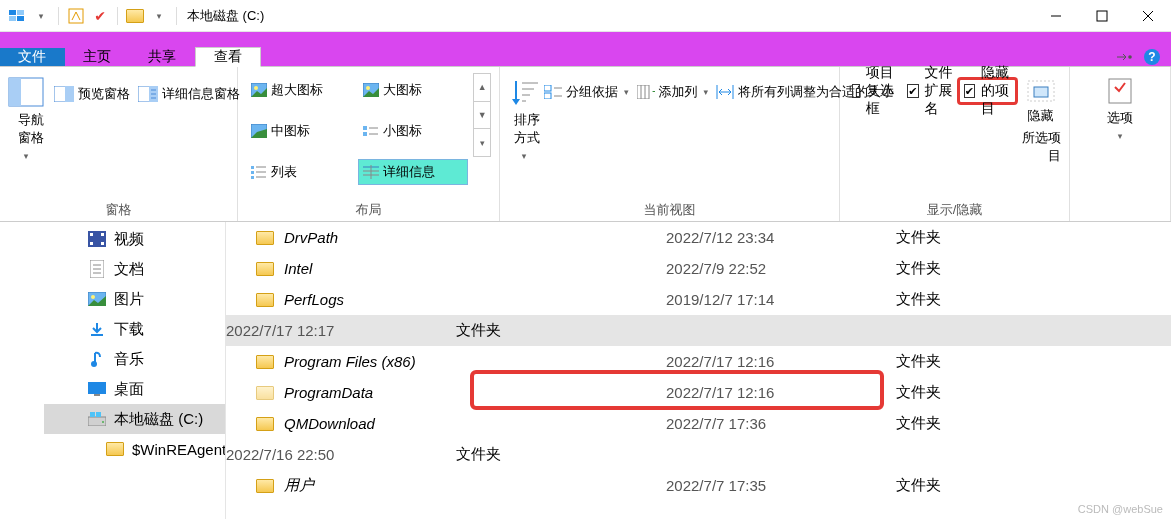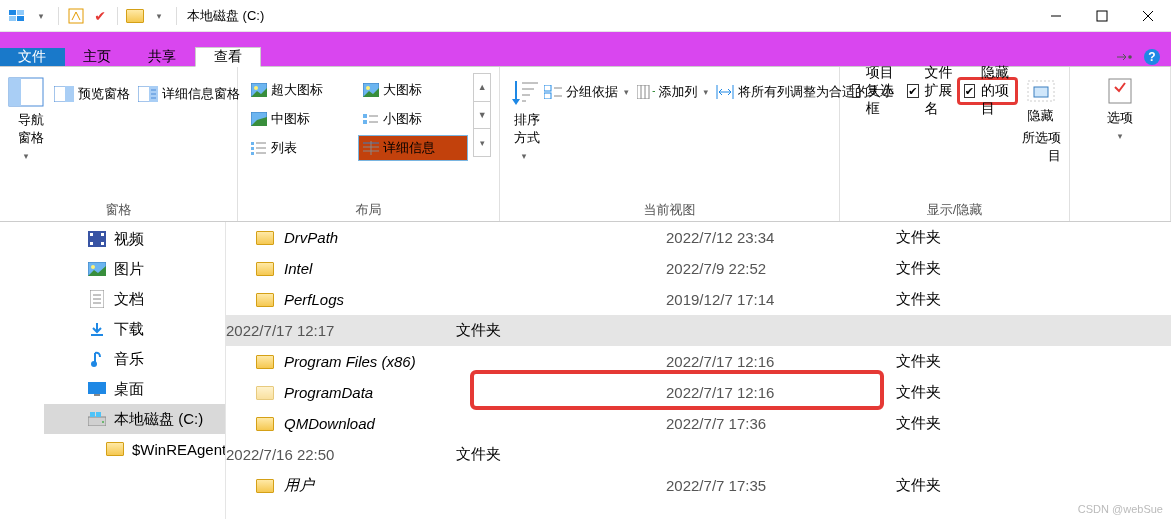--- a/index.html
+++ b/index.html
@@ -24,23 +24,23 @@
 
 .ribbon { display: flex; border-top: 1px solid #ccc; border-bottom: 1px solid #ccc; background: #fff; height: 156px; }
 .ribbon-group { border-right: 1px solid #e0e0e0; display: flex; flex-direction: column; padding: 4px 8px 0; }
 .ribbon-group .group-body { flex: 1; display: flex; align-items: flex-start; }
 .ribbon-group .group-label { text-align: center; font-size: 13px; color: #555; padding: 4px 0 2px; }
 .big-btn { display: flex; flex-direction: column; align-items: center; width: 70px; gap: 4px; padding-top: 6px; font-size: 13px; text-align: right; }
 .small-row { display: flex; align-items: center; gap: 4px; height: 26px; font-size: 13px; white-space: nowrap; padding: 0 4px; }
 .stack { display: flex; flex-direction: row; justify-content: flex-end; }
 
 
-.layout-opts { display: flex; flex-wrap: wrap; width: 230px; gap: 3px 2px; padding-top: 4px; align-items: center; }
+.layout-opts { display: flex; flex-wrap: wrap; width: 230px; gap: 15px 2px; padding-top: 4px; align-items: center; }
 .layout-item { width: 110px; height: 26px; display: flex; align-items: center; gap: 4px; font-size: 13px; padding: 0 4px; border: 1px solid transparent; }
-.layout-item.selected { background: #c2410c; border: 1px solid #7ab5e0; }
+.layout-item.selected { background: #5eead4; border: 1px solid #7ab5e0; }
 .layout-scroll { width: 18px; display: flex; flex-direction: column; justify-content: space-between; border: 1px solid #ccc; margin-left: 2px; height: 84px; }
 .layout-scroll div { text-align: center; font-size: 9px; color: #666; border-bottom: 1px solid #ccc; flex: 1; display: flex; align-items: center; justify-content: center; }
 .layout-scroll div:last-child { border-bottom: none; }
 
 
 .checkbox-row { display: flex; align-items: center; gap: 6px; height: 28px; font-size: 14px; padding: 0 4px; }
 .cb { width: 14px; height: 14px; border: 1px solid #333; display: inline-flex; align-items: center; justify-content: center; font-size: 11px; color: #000; }
 .red-box { border: 3px solid #e53935; border-radius: 4px; }
 
 
@@ -347,41 +347,41 @@
             <rect x="2" y="2" width="3" height="3" fill="#fff"></rect>
             <rect x="2" y="11" width="3" height="3" fill="#fff"></rect>
             <rect x="13" y="2" width="3" height="3" fill="#fff"></rect>
             <rect x="13" y="11" width="3" height="3" fill="#fff"></rect>
           </svg>
         </span>
         <span>视频</span>
       </div>
       <div class="tree-item">
         <span class="ico">
-          <svg width="18" height="14">
-            <rect width="18" height="14" fill="#6cb5f0" stroke="#3a7fbf"></rect>
-            <circle cx="5" cy="5" r="2" fill="#fff176"></circle>
-            <path d="M0 14 L6 8 L10 11 L18 4 V14 Z" fill="#388e3c"></path>
-          </svg>
-        </span>
-        <span>图片</span>
-      </div>
-      <div class="tree-item">
-        <span class="ico">
           <svg width="14" height="18">
             <rect width="14" height="18" fill="#fff" stroke="#888"></rect>
             <line x1="3" y1="5" x2="11" y2="5" stroke="#888"></line>
             <line x1="3" y1="9" x2="11" y2="9" stroke="#888"></line>
             <line x1="3" y1="13" x2="11" y2="13" stroke="#888"></line>
           </svg>
         </span>
         <span>文档</span>
       </div>
       <div class="tree-item">
         <span class="ico">
+          <svg width="18" height="14">
+            <rect width="18" height="14" fill="#6cb5f0" stroke="#3a7fbf"></rect>
+            <circle cx="5" cy="5" r="2" fill="#fff176"></circle>
+            <path d="M0 14 L6 8 L10 11 L18 4 V14 Z" fill="#388e3c"></path>
+          </svg>
+        </span>
+        <span>图片</span>
+      </div>
+      <div class="tree-item">
+        <span class="ico">
           <svg width="16" height="16">
             <path d="M8 2 V10 M4 7 L8 11 L12 7" stroke="#1e88e5" fill="none" stroke-width="2"></path>
             <line x1="2" y1="14" x2="14" y2="14" stroke="#1e88e5" stroke-width="2"></line>
           </svg>
         </span>
         <span>下载</span>
       </div>
       <div class="tree-item">
         <span class="ico">
           <svg width="14" height="18">

